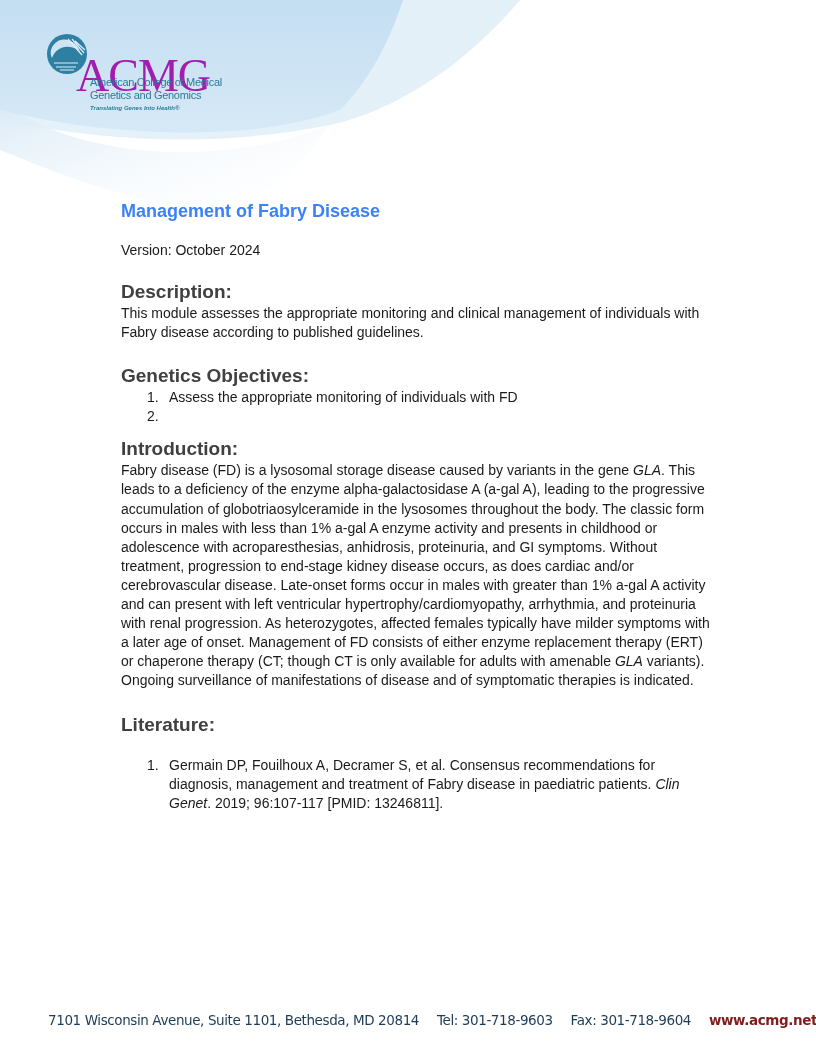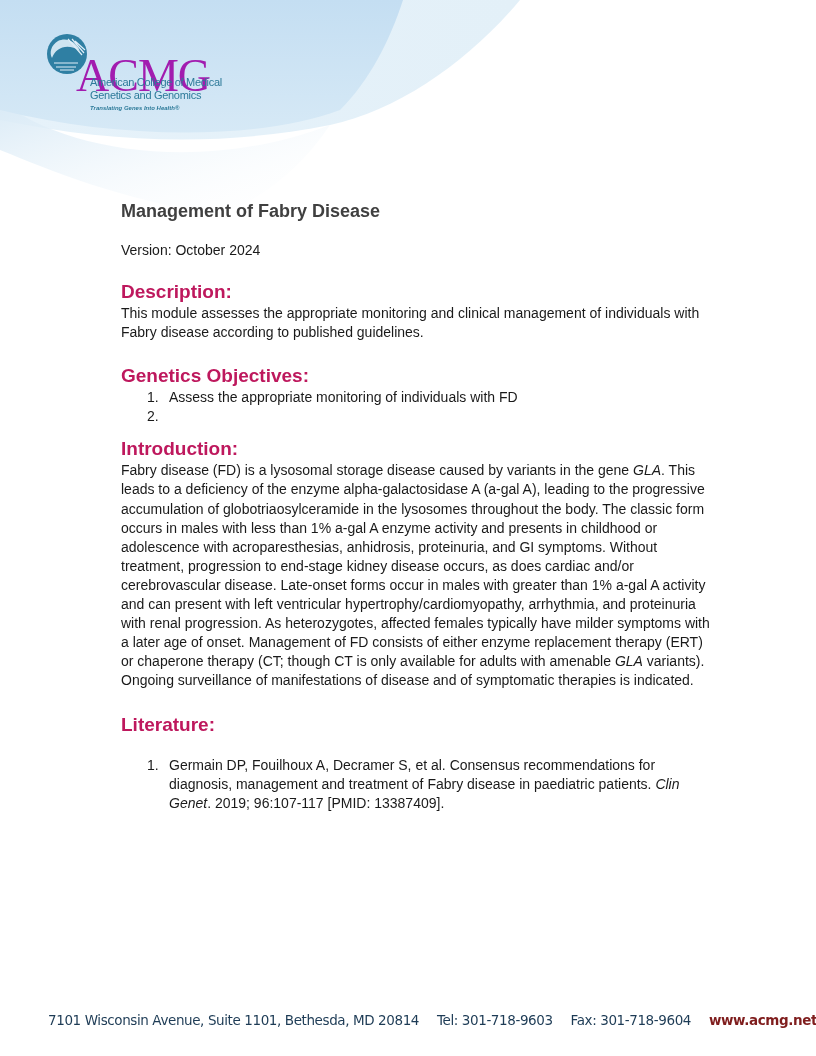--- a/index.html
+++ b/index.html
@@ -25,22 +25,22 @@
   .logo-line.l2 { top: 56px; }
   .logo-tag {
     position: absolute; left: 44px; top: 72px; font-size: 6px; font-style: italic; font-weight: bold;
     color: #2d7a99; white-space: nowrap;
   }
   .content {
     position: absolute; left: 121px; top: 200px; width: 590px; z-index: 2;
     font-family: "Liberation Sans", "DejaVu Sans", sans-serif;
     font-size: 14px; line-height: 19.1px; color: #1a1a1a;
   }
-  .title { font-size: 18px; font-weight: bold; color: #404040; margin: 0; line-height: 22px; }
-  .h2 { font-size: 19px; font-weight: bold; color: #be185d; margin: 0; line-height: 24px; }
+  .title { font-size: 18px; font-weight: bold; color: #3b82f6; margin: 0; line-height: 22px; }
+  .h2 { font-size: 19px; font-weight: bold; color: #404040; margin: 0; line-height: 24px; }
   p { margin: 0; }
   .version { margin-top: 19px; }
   .sec-desc { margin-top: 20px; }
   .sec-lo { margin-top: 22px; }
   .sec-intro { margin-top: 30px; }
   .sec-lit { margin-top: 22px; }
   ol { margin: 0; padding: 0; list-style: none; }
   ol li { position: relative; padding-left: 48px; }
   ol li .num { position: absolute; left: 26px; }
   .lit-list { margin-top: 19px; }
@@ -113,21 +113,21 @@
   <section class="sec-intro">
     <h2 class="h2">Introduction:</h2>
     <p><span>Fabry disease (FD) is a lysosomal storage disease caused by variants in the gene </span><em>GLA</em><span>. This leads to a deficiency of the enzyme alpha-galactosidase A (a-gal A), leading to the progressive accumulation of globotriaosylceramide in the lysosomes throughout the body. The classic form occurs in males with less than 1% a-gal A enzyme activity and presents in childhood or adolescence with acroparesthesias, anhidrosis, proteinuria, and GI symptoms. Without treatment, progression to end-stage kidney disease occurs, as does cardiac and/or cerebrovascular disease. Late-onset forms occur in males with greater than 1% a-gal A activity and can present with left ventricular hypertrophy/cardiomyopathy, arrhythmia, and proteinuria with renal progression. As heterozygotes, affected females typically have milder symptoms with a later age of onset. Management of FD consists of either enzyme replacement therapy (ERT) or chaperone therapy (CT; though CT is only available for adults with amenable </span><em>GLA</em><span> variants). Ongoing surveillance of manifestations of disease and of symptomatic therapies is indicated.</span></p>
   </section>
 
   <section class="sec-lit">
     <h2 class="h2">Literature:</h2>
     <ol class="lit-list">
       <li>
         <span class="num">1.</span>
-        <span>Germain DP, Fouilhoux A, Decramer S, et al. Consensus recommendations for diagnosis, management and treatment of Fabry disease in paediatric patients. </span><em>Clin Genet</em><span>. 2019; 96:107-117 [PMID: 13387409].</span>
+        <span>Germain DP, Fouilhoux A, Decramer S, et al. Consensus recommendations for diagnosis, management and treatment of Fabry disease in paediatric patients. </span><em>Clin Genet</em><span>. 2019; 96:107-117 [PMID: 13246811].</span>
       </li>
     </ol>
   </section>
 </div>
 
 <div class="footer">
   <span>7101 Wisconsin Avenue, Suite 1101, Bethesda, MD 20814</span>
   <span>Tel: 301-718-9603</span>
   <span>Fax: 301-718-9604</span>
   <span class="url">www.acmg.net</span>

